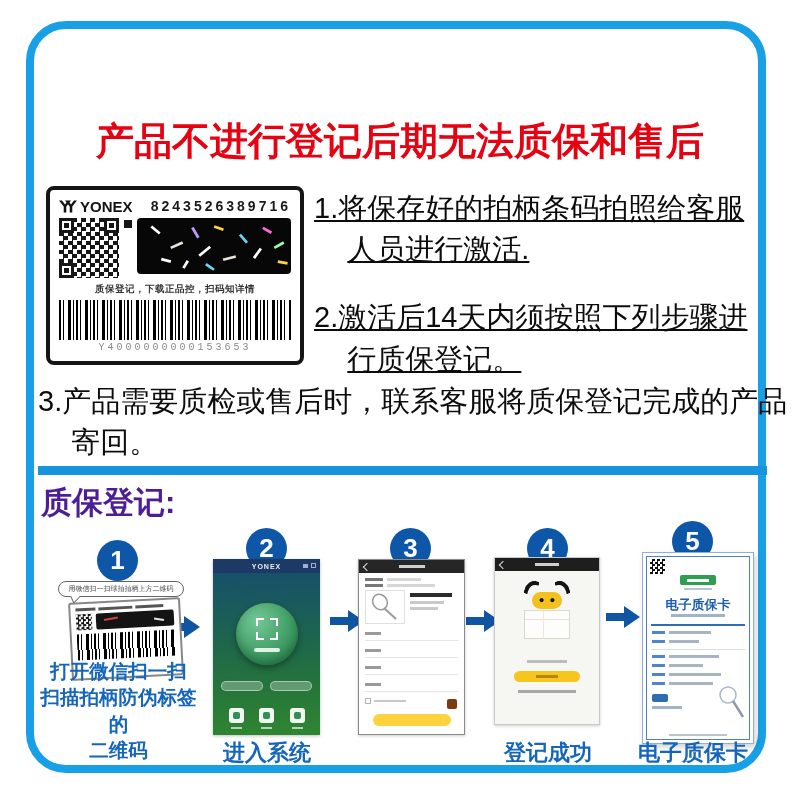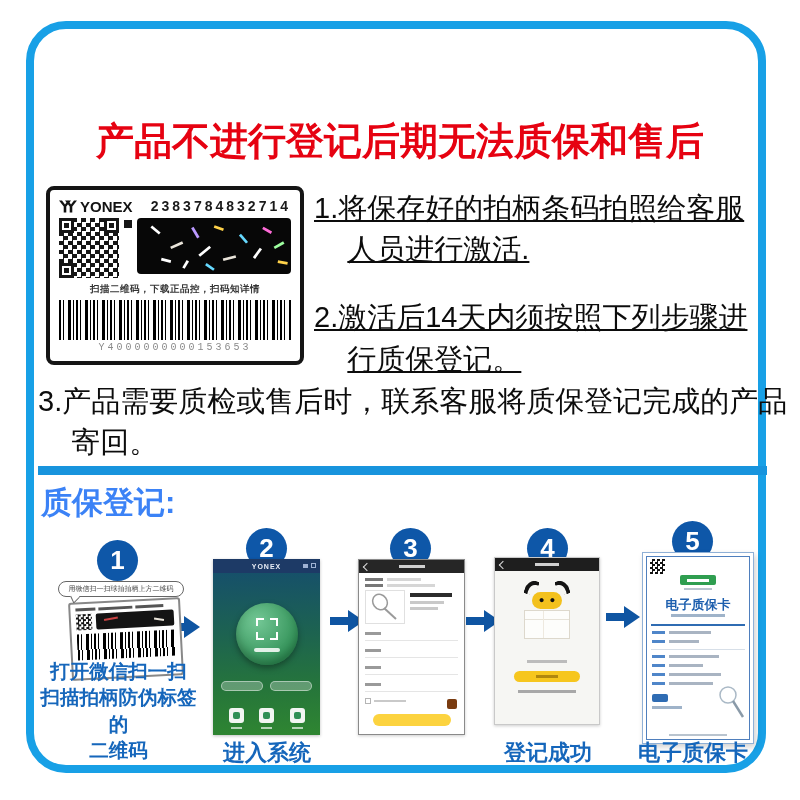--- a/index.html
+++ b/index.html
@@ -35,21 +35,21 @@
         font-size:10px;color:#8a8a8a;letter-spacing:3px;}
 
   
   .instr{margin:0;font-size:29px;line-height:1.42;color:#0c0c0c;
          padding-left:1.15em;text-indent:-1.15em;}
   .instr-col{position:absolute;left:314px;top:188px;width:452px;}
   .instr-col .instr{margin-bottom:27px;text-decoration:underline;}
   .instr3{position:absolute;left:38px;top:381px;width:734px;}
 
   .divider{position:absolute;left:38px;top:466px;width:729px;height:9px;background:#1894dd;}
-  .reg-heading{position:absolute;left:41px;top:482px;font-size:31px;font-weight:800;color:#3b82f6;}
+  .reg-heading{position:absolute;left:41px;top:482px;font-size:31px;font-weight:800;color:#4c1d95;}
 
   
   .circle{position:absolute;width:41px;height:41px;border-radius:50%;background:#0e57a8;
           color:#fff;font-size:26px;font-weight:700;display:flex;align-items:center;justify-content:center;}
   .c1{left:97px;top:540px}.c2{left:246px;top:528px}.c3{left:390px;top:528px}
   .c4{left:527px;top:528px}.c5{left:672px;top:521px}
   .arrow{position:absolute;fill:#0f55a2;}
   .a1{left:166px;top:616px}.a2{left:330px;top:610px}.a3{left:466px;top:610px}.a4{left:606px;top:606px}
 
   
@@ -177,21 +177,21 @@
 
   <div class="label-block">
     <div class="label-row1">
       <span class="brand">
         <svg width="18" height="13" viewBox="0 0 21 14">
           <path d="M0 0 L5.5 7 L5.5 14 L8.5 14 L8.5 7 L14 0 L10.5 0 L7 4.6 L3.5 0 Z" fill="#131313"></path>
           <path d="M7 0 L12.5 7 L12.5 14 L15.5 14 L15.5 7 L21 0 L17.5 0 L14 4.6 L10.5 0 Z" fill="#131313"></path>
         </svg>
         <b>YONEX</b>
       </span>
-      <span class="topnum">2383784832714</span>
+      <span class="topnum">8243526389716</span>
     </div>
     <div class="label-row2">
       <div class="qr">
           <i class="f1"></i>
           <i class="f2"></i>
           <i class="f3"></i>
         </div>
       <span class="sq"></span>
       <div class="holo">
         <svg width="100%" height="100%" viewBox="0 0 140 52" preserveAspectRatio="none">
@@ -205,21 +205,21 @@
           <rect x="92" y="18" width="10" height="2.5" fill="#66d9ff" transform="rotate(50 97 19)"></rect>
           <rect x="104" y="32" width="11" height="2.5" fill="#fff" transform="rotate(-55 109 33)"></rect>
           <rect x="114" y="10" width="9" height="2.5" fill="#ff6bd8" transform="rotate(30 118 11)"></rect>
           <rect x="124" y="24" width="10" height="2.5" fill="#9effa0" transform="rotate(-30 129 25)"></rect>
           <rect x="128" y="40" width="9" height="2.5" fill="#ffd24a" transform="rotate(10 132 41)"></rect>
           <rect x="40" y="42" width="8" height="2.5" fill="#fff" transform="rotate(-60 44 43)"></rect>
           <rect x="62" y="44" width="9" height="2.5" fill="#66d9ff" transform="rotate(35 66 45)"></rect>
         </svg>
       </div>
     </div>
-    <div class="label-hint">扫描二维码，下载正品控，扫码知详情</div>
+    <div class="label-hint">质保登记，下载正品控，扫码知详情</div>
     <div class="label-barcode bars"></div>
     <div class="label-number">Y4000000000153653</div>
   </div>
 
   <div class="instr-col">
     <p class="instr">1.将保存好的拍柄条码拍照给客服人员进行激活.</p>
     <p class="instr">2.激活后14天内须按照下列步骤进行质保登记。</p>
   </div>
   <p class="instr instr3">3.产品需要质检或售后时，联系客服将质保登记完成的产品寄回。</p>
 

